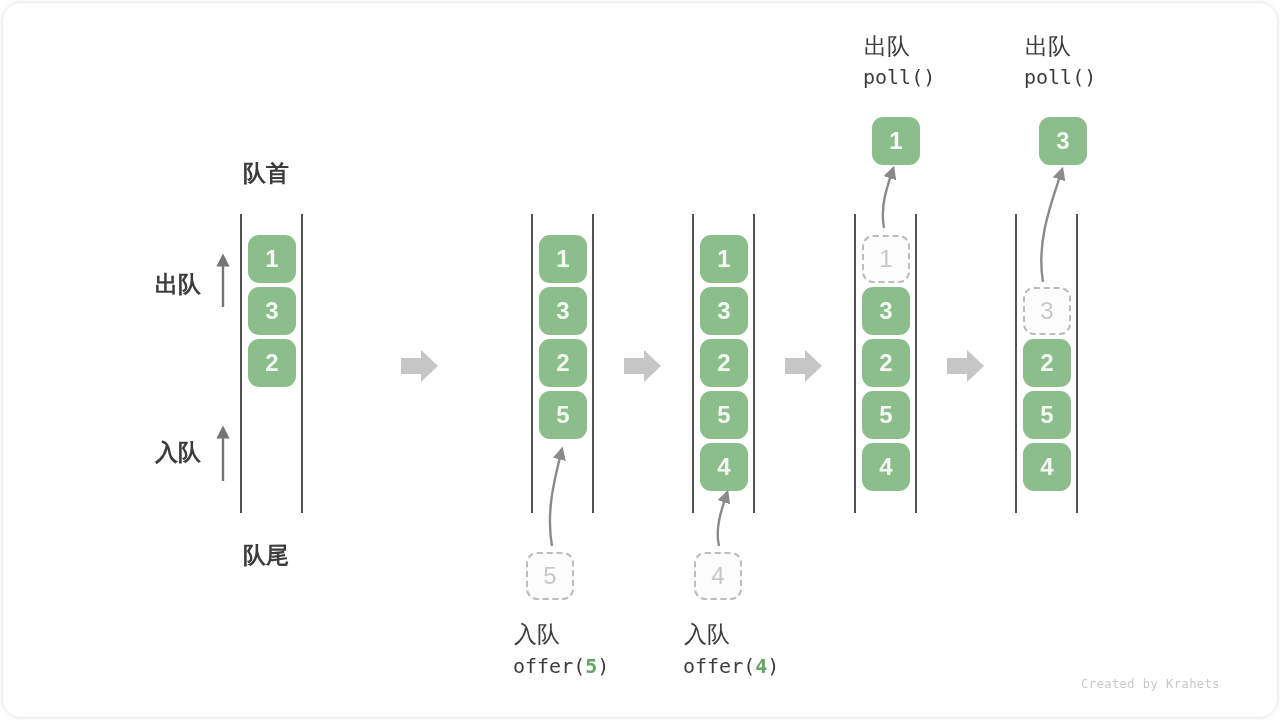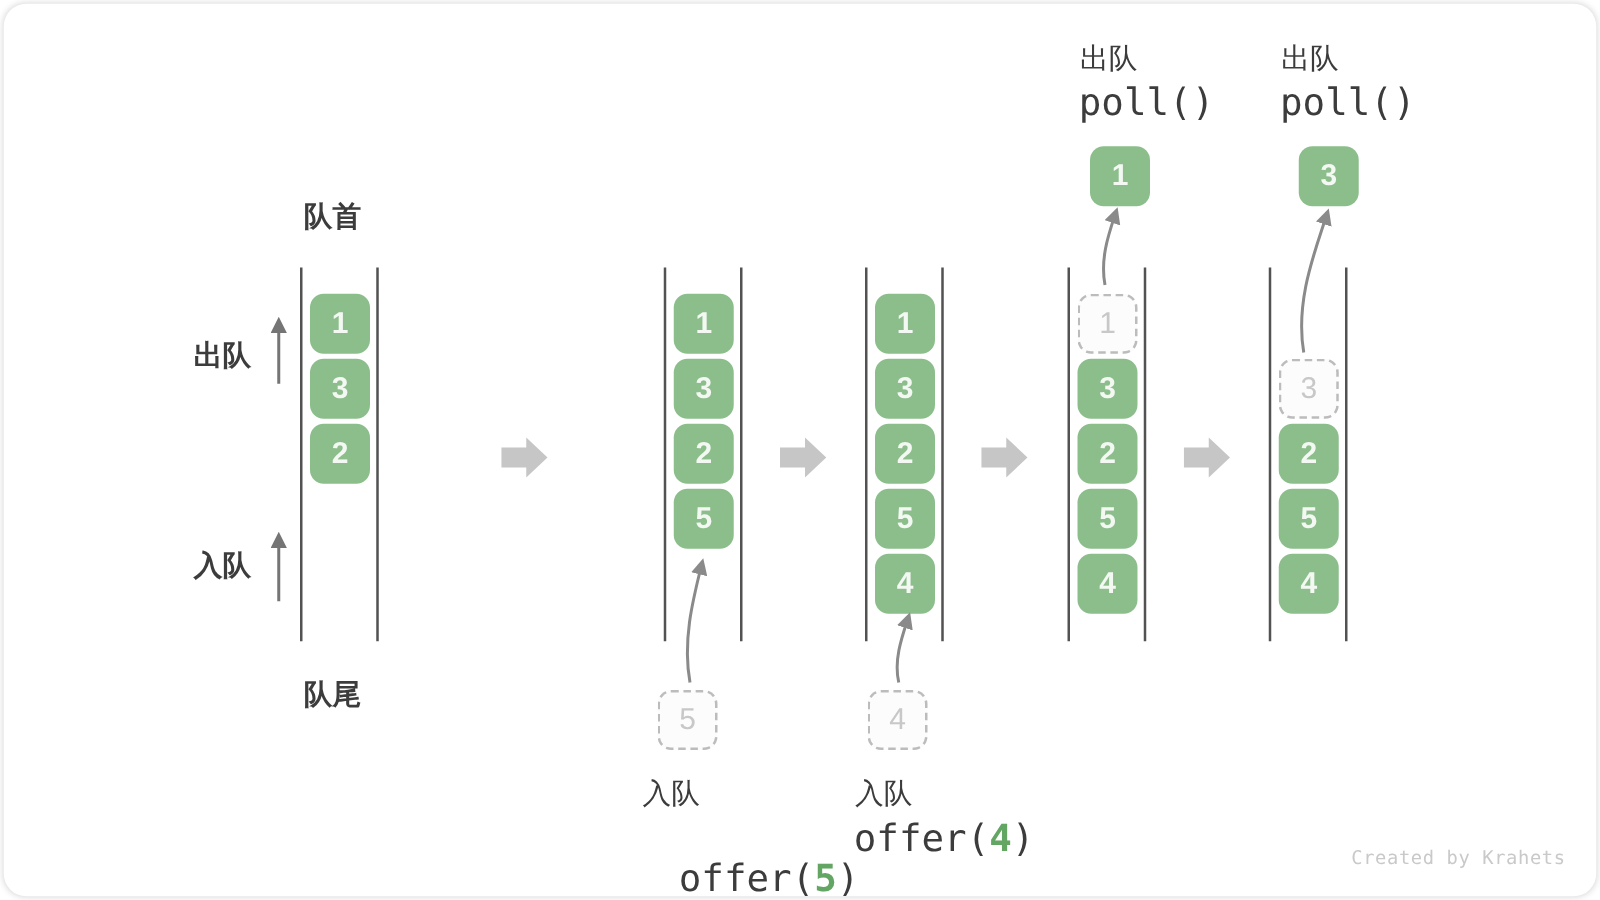--- a/index.html
+++ b/index.html
@@ -16,41 +16,41 @@
     position:absolute; left:169px; top:43px; width:193px; height:58px;
     background:#e6e6e6; border-radius:8px;
     display:flex; align-items:center; justify-content:center; gap:10px;
   }
   .badge .zh { font-size:28px; font-weight:700; color:#3c3c3c; }
   .badge .en { font-family:"DejaVu Sans Mono","Liberation Mono",monospace; font-size:27px; color:#3c3c3c; }
 
   .lbl  { position:absolute; font-size:23px; font-weight:700; color:#3c3c3c; white-space:nowrap; }
   .oplbl{ position:absolute; font-size:23px; font-weight:400; color:#3c3c3c; white-space:nowrap; }
   .code { position:absolute; font-family:"DejaVu Sans Mono","Liberation Mono",monospace;
-          font-size:30px; color:#3c3c3c; white-space:pre; }
+          font-size:20px; color:#3c3c3c; white-space:pre; }
   .code .arg { color:#63a563; font-weight:700; }
 
   .wall { position:absolute; top:211px; width:2px; height:299px; background:#525252; }
 
   .cell {
     position:absolute; width:48px; height:48px; background:#8cbe8c; border-radius:11px;
     color:#f3f8f3; font-size:24px; font-weight:700;
     display:flex; align-items:center; justify-content:center;
   }
   .ghost {
     position:absolute; width:44px; height:44px; background:#fcfcfc;
     border:2px dashed #bcbcbc; border-radius:11px;
     color:#c8c8c8; font-size:24px; font-weight:400;
     display:flex; align-items:center; justify-content:center;
   }
 
   .credit {
     position:absolute; left:1078px; top:674px;
     font-family:"DejaVu Sans Mono","Liberation Mono",monospace;
-    font-size:15px; color:#c9c9c9; letter-spacing:0.5px;
+    font-size:12px; color:#c9c9c9; letter-spacing:0.5px;
   }
 </style>
 </head>
 <body>
 
 <div class="canvas">
 
 
   <div class="lbl" style="left:240px; top:155px;font-family:Liberation Serif, serif;">队首</div>
   <div class="lbl" style="left:240px; top:537px;font-family:Liberation Serif, serif;">队尾</div>
@@ -96,21 +96,21 @@
     <div class="ghost" style="left:523px; top:549px;">5</div>
     <svg class="abs" style="left:538px; top:440px;" width="30" height="106">
       <defs>
           <marker id="ah-c1" viewBox="0 0 10 10" refX="5" refY="5" markerWidth="5.5" markerHeight="5.5" orient="auto">
             <path d="M0,0 L10,5 L0,10 z" fill="#8a8a8a"></path>
           </marker>
         </defs>
       <path d="M11,103 C5,70 13,38 20,10" fill="none" stroke="#8a8a8a" stroke-width="2.4" marker-end="url(#ah-c1)"></path>
     </svg>
     <div class="oplbl" style="left:511px; top:616px;">入队</div>
-    <div class="code" style="left:540px; top:651px;margin-top:32px;"><span>offer(</span><span class="arg">5</span><span>)</span></div>
+    <div class="code" style="left:510px; top:651px;"><span>offer(</span><span class="arg">5</span><span>)</span></div>
   </div>
 
   <svg class="abs" style="left:621px; top:345px;" width="38" height="36">
     <polygon points="0,10 20,10 20,2 37,18 20,34 20,26 0,26" fill="#c6c6c6"></polygon>
   </svg>
 
   <div>
     <div class="wall" style="left:689px;"></div>
     <div class="wall" style="left:750px;"></div>
     <div class="cell" style="left:697px; top:232px;">1</div>

